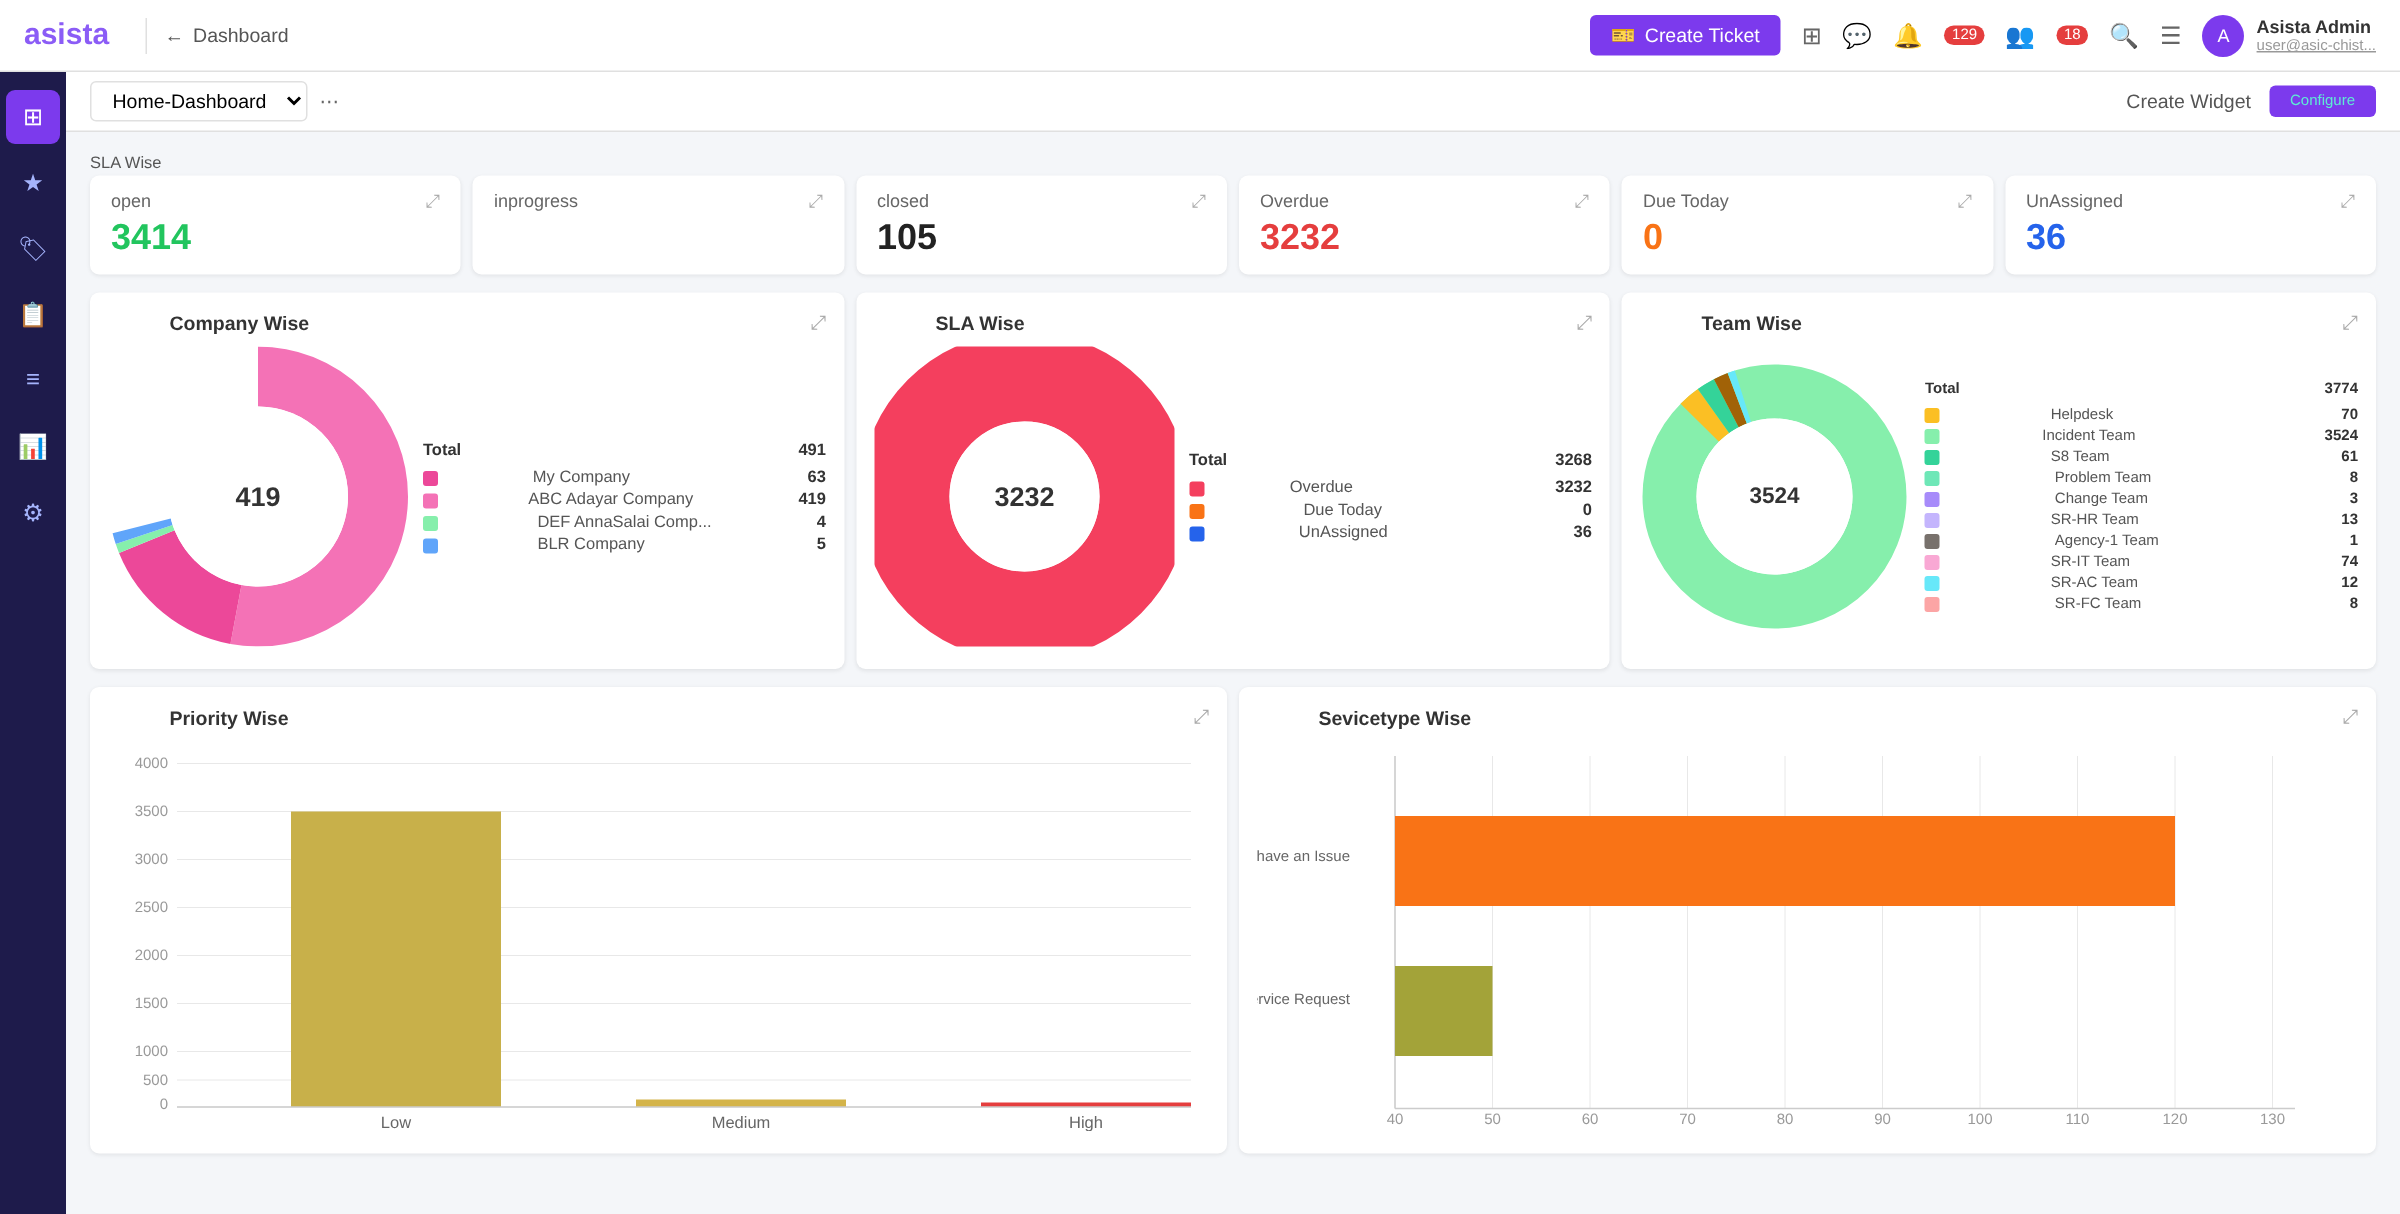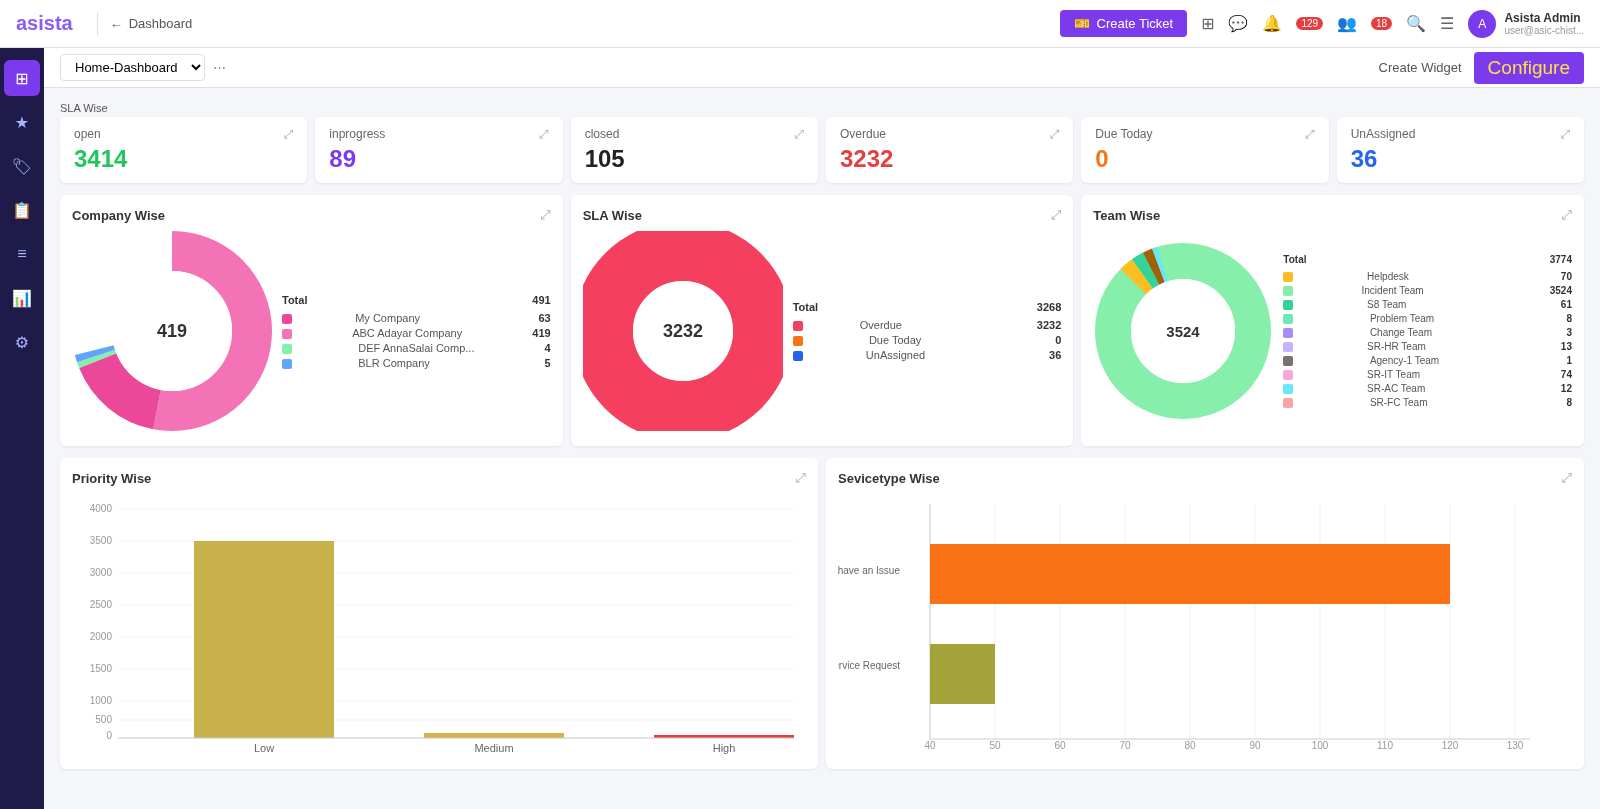--- a/index.html
+++ b/index.html
@@ -17,21 +17,21 @@
     .nav-right { margin-left: auto; display: flex; align-items: center; gap: 14px; }
     .create-ticket-btn {
       background: #7c3aed; color: #fff; border: none; padding: 6px 14px;
       border-radius: 4px; cursor: pointer; font-size: 13px; display: flex; align-items: center; gap: 6px;
     }
     .nav-icon { color: #666; cursor: pointer; font-size: 16px; }
     .badge { background: #e53e3e; color: #fff; border-radius: 10px; font-size: 10px; padding: 1px 5px; }
     .user-info { display: flex; align-items: center; gap: 8px; cursor: pointer; }
     .avatar { width: 28px; height: 28px; border-radius: 50%; background: #7c3aed; display: flex; align-items: center; justify-content: center; color: #fff; font-size: 12px; }
     .user-name { font-size: 12px; font-weight: 700; }
-    .user-email { font-size: 10px; color: #999; }
+    .user-email { font-size: 10px; color: #999; text-decoration: underline; }
 
     
     .sidebar {
       position: fixed; top: 48px; left: 0; bottom: 0; width: 44px;
       background: #1e1b4b; display: flex; flex-direction: column; align-items: center;
       padding: 12px 0; gap: 8px; z-index: 99;
     }
     .sidebar-item {
       width: 36px; height: 36px; border-radius: 6px; display: flex; align-items: center;
       justify-content: center; color: #a5b4fc; cursor: pointer; font-size: 16px;
@@ -44,22 +44,22 @@
       background: #fff; border-bottom: 1px solid #e0e0e0; display: flex;
       align-items: center; padding: 0 16px; justify-content: space-between; z-index: 98;
     }
     .sub-nav-left { display: flex; align-items: center; gap: 8px; }
     .dashboard-select {
       border: 1px solid #e0e0e0; border-radius: 4px; padding: 4px 10px;
       font-size: 13px; background: #fff; cursor: pointer;
     }
     .sub-nav-right { display: flex; align-items: center; gap: 12px; }
     .configure-btn {
-      background: #7c3aed; color: #fde047; border: none; padding: 5px 14px;
-      border-radius: 4px; cursor: pointer; font-size: 19px; text-align: center;
+      background: #7c3aed; color: #5eead4; border: none; padding: 5px 14px;
+      border-radius: 4px; cursor: pointer; font-size: 10px; text-align: center;
     }
     .create-widget-link { color: #555; cursor: pointer; font-size: 13px; }
 
     
     .main-content {
       margin-top: 88px; margin-left: 44px; padding: 12px 16px; overflow-y: auto;
       min-height: calc(100vh - 88px);
     }
 
     
@@ -81,21 +81,21 @@
     .stat-value.red { color: #e53e3e; }
     .stat-value.orange { color: #f97316; }
     .stat-value.blue { color: #2563eb; }
 
     
     .chart-row { display: grid; grid-template-columns: 1fr 1fr 1fr; gap: 8px; margin-bottom: 12px; }
     .chart-card {
       background: #fff; border-radius: 6px; padding: 12px;
       box-shadow: 0 1px 3px rgba(0,0,0,0.08); overflow: hidden;
     }
-    .chart-card-header { display: flex; justify-content: space-between; align-items: center; margin-bottom: 8px; }
+    .chart-card-header { display: flex; justify-content: space-between; align-items: center; margin-bottom: 8px; margin-left: 41px; }
     .chart-card-title { font-size: 13px; font-weight: 600; color: #333; }
     .chart-area { display: flex; align-items: center; gap: 10px; }
 
     
     .donut-container { position: relative; flex-shrink: 0; }
 
     
     .legend { font-size: 11px; flex: 1; }
     .legend-total { font-weight: 700; margin-bottom: 6px; display: flex; justify-content: space-between; }
     .legend-item { display: flex; align-items: flex-end; gap: 2px; margin-bottom: 3px; justify-content: space-between; }
@@ -184,21 +184,20 @@
         <span class="stat-card-expand">⤢</span>
       </div>
       <div class="stat-value green">3414</div>
     </div>
 
     <div class="stat-card">
       <div class="stat-card-header">
         <span class="stat-card-title">inprogress</span>
         <span class="stat-card-expand">⤢</span>
       </div>
-      <div class="stat-value purple">89</div>
     </div>
 
     <div class="stat-card">
       <div class="stat-card-header">
         <span class="stat-card-title">closed</span>
         <span class="stat-card-expand">⤢</span>
       </div>
       <div class="stat-value black">105</div>
     </div>
 

